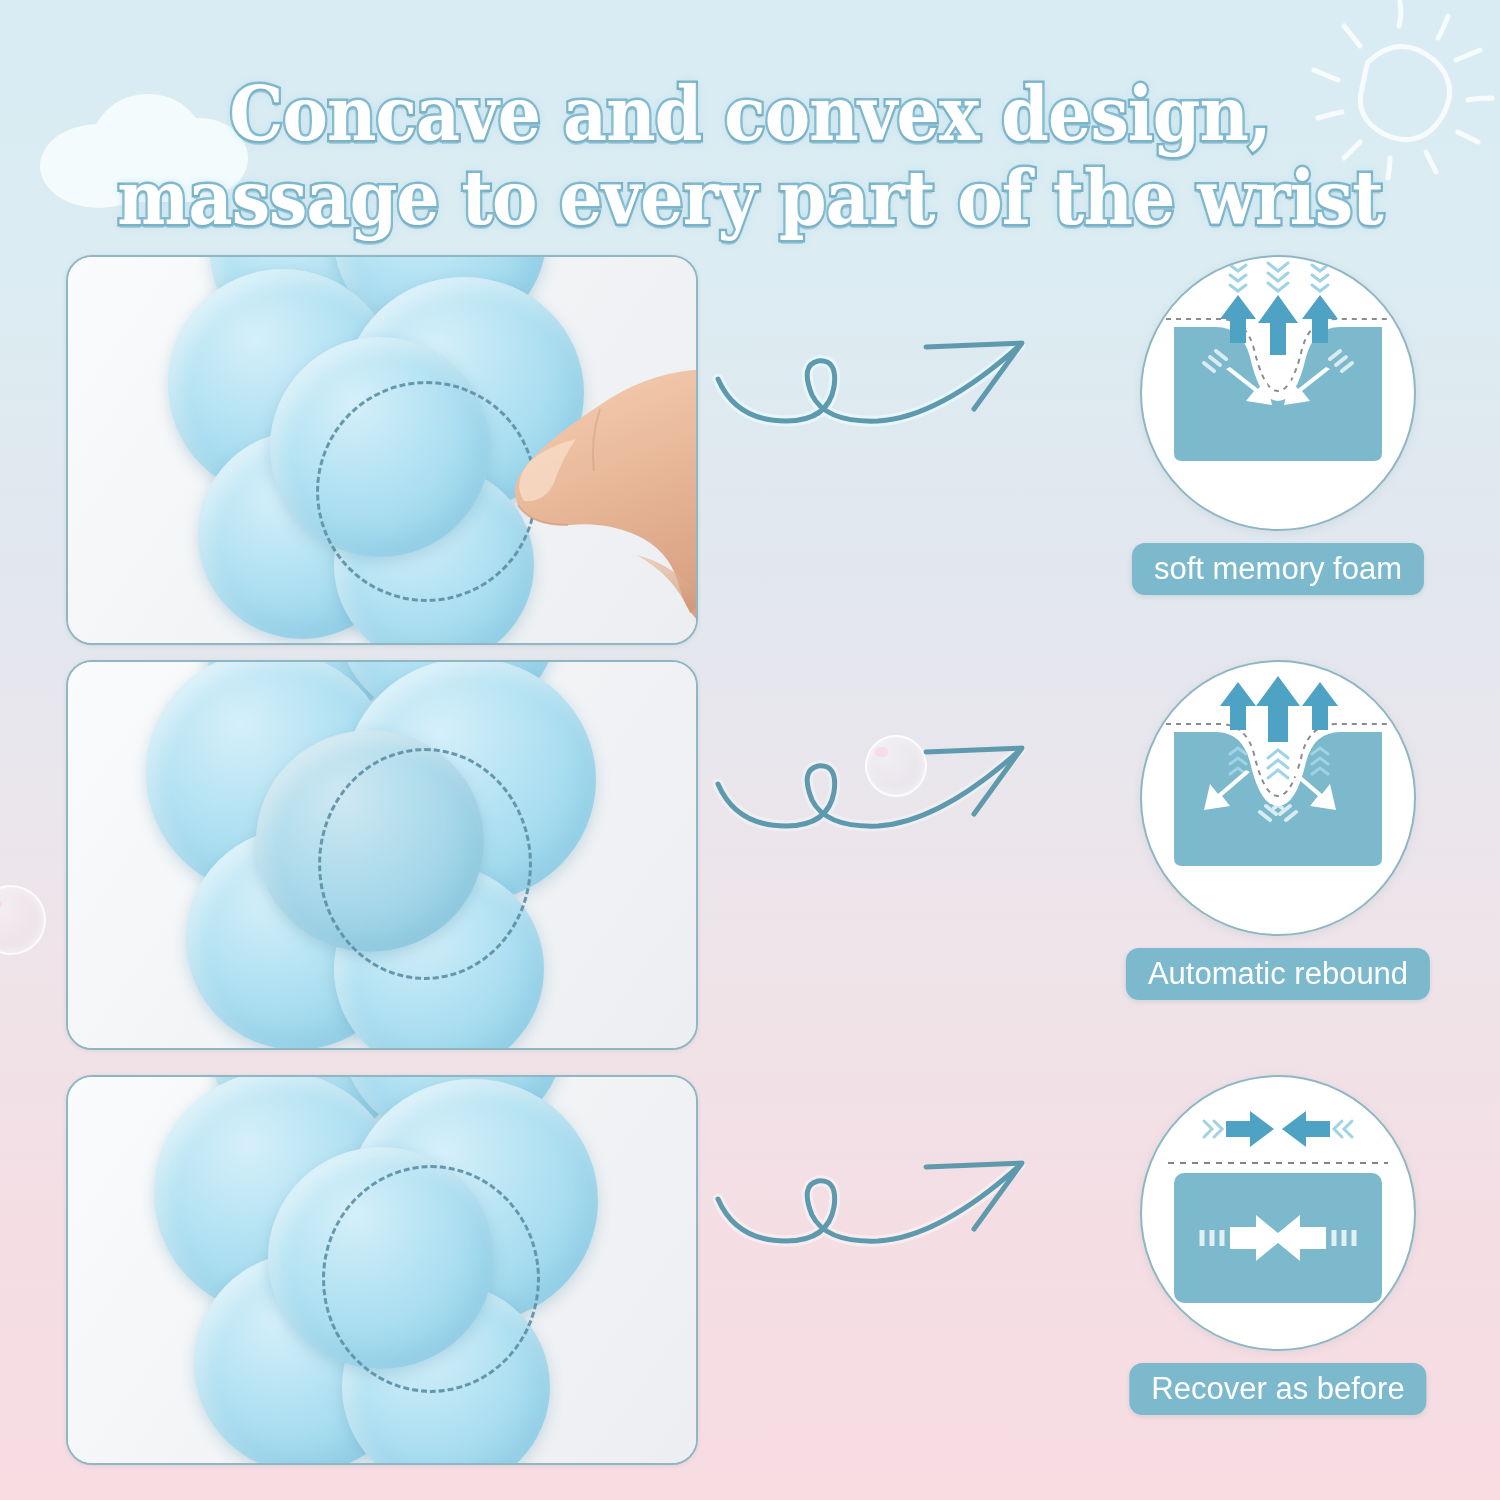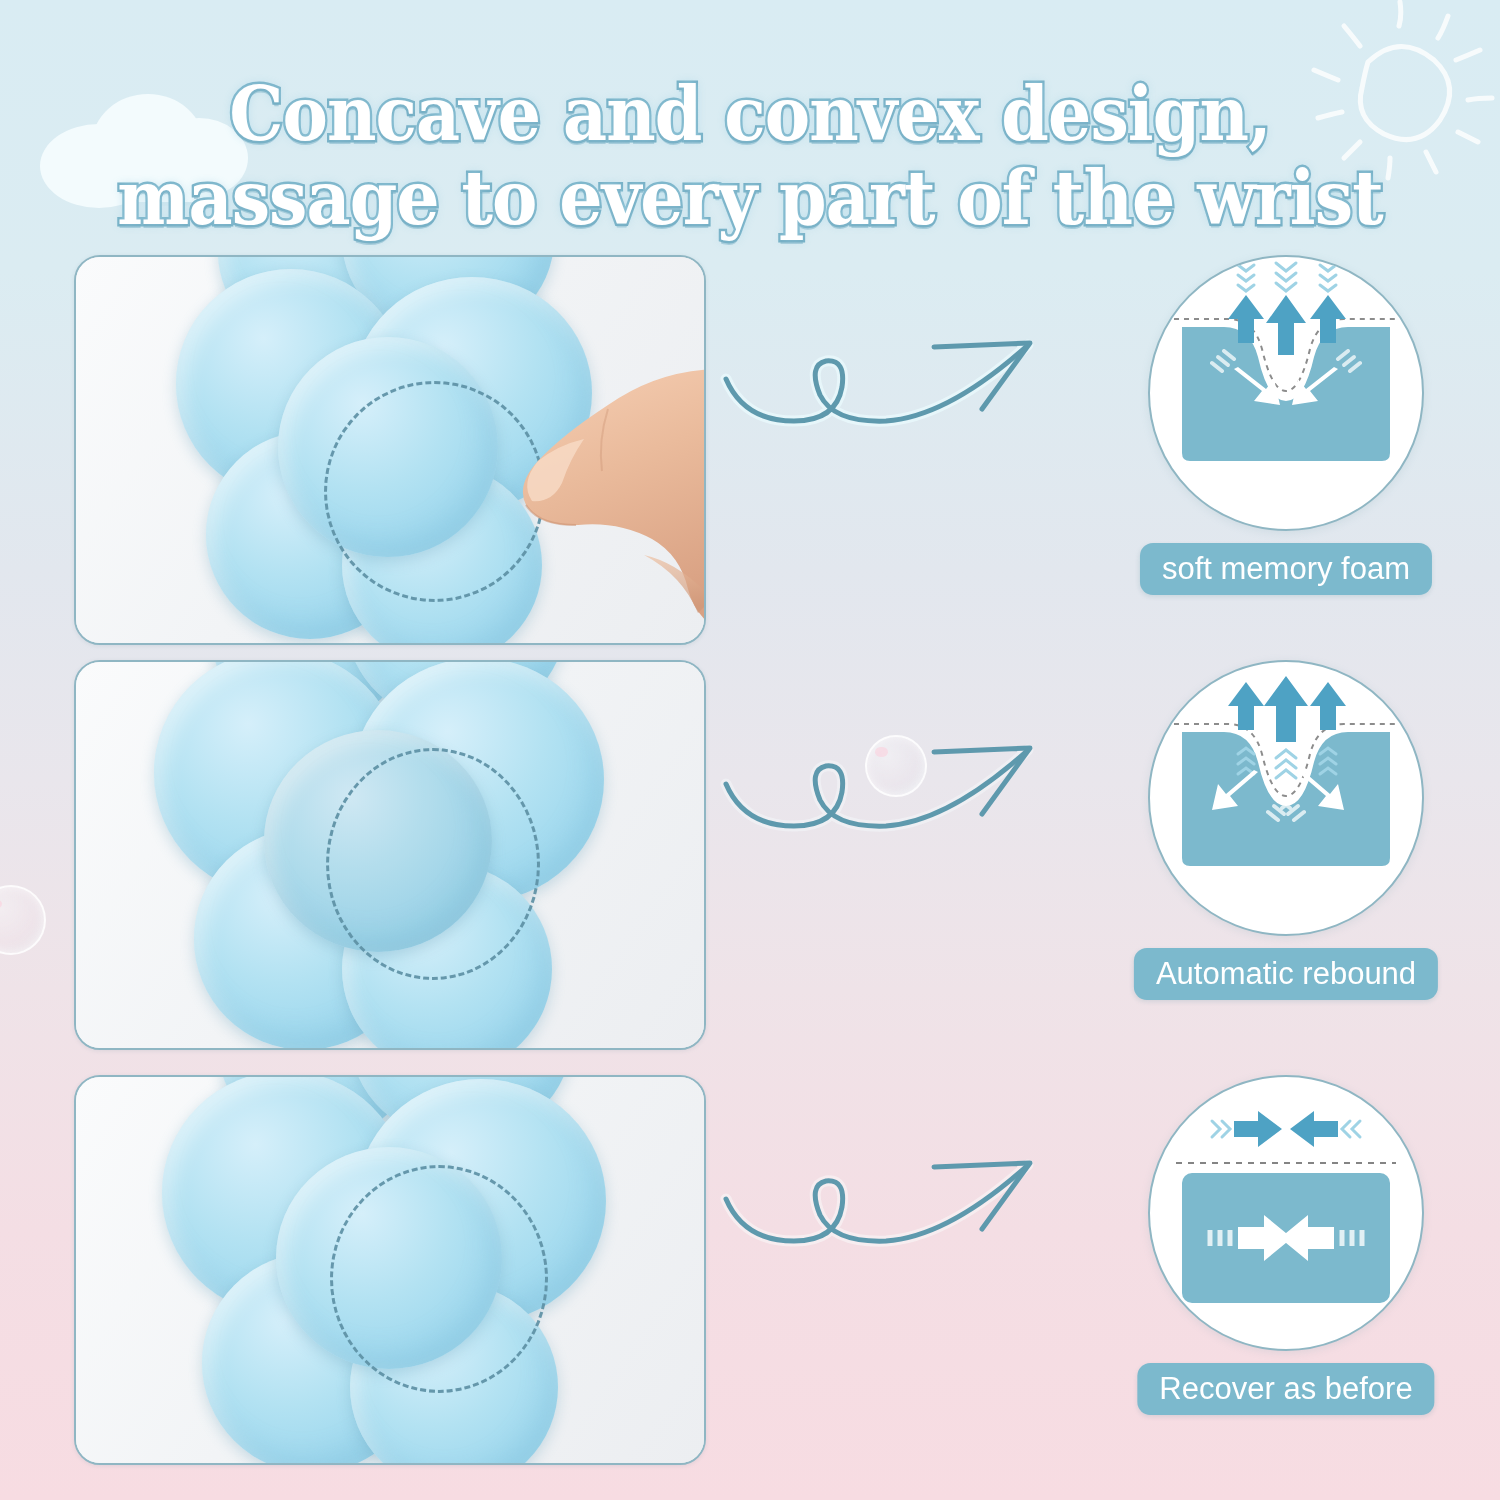--- a/index.html
+++ b/index.html
@@ -55,21 +55,21 @@
     transform:scaleX(.92);
     -webkit-text-stroke:5px #73aec4;
     paint-order:stroke fill;
     text-shadow:
        0 4px 0 rgba(112,170,192,.45),
        0 0 10px rgba(170,215,232,.8);
     white-space:pre-line;
   }
 
   
-  .row{position:absolute;left:8px;width:1340px;height:390px;}
+  .row{position:absolute;left:0;width:1340px;height:390px;}
   #row0{top:255px;}
   #row1{top:660px;}
   #row2{top:1075px;}
 
   
   .photo{
     position:absolute;left:66px;top:0;width:628px;height:386px;
     border:2px solid #8fb6c3;border-radius:26px;
     background:#f4f5f7;overflow:hidden;
     box-shadow:0 1px 4px rgba(120,150,165,.18);

